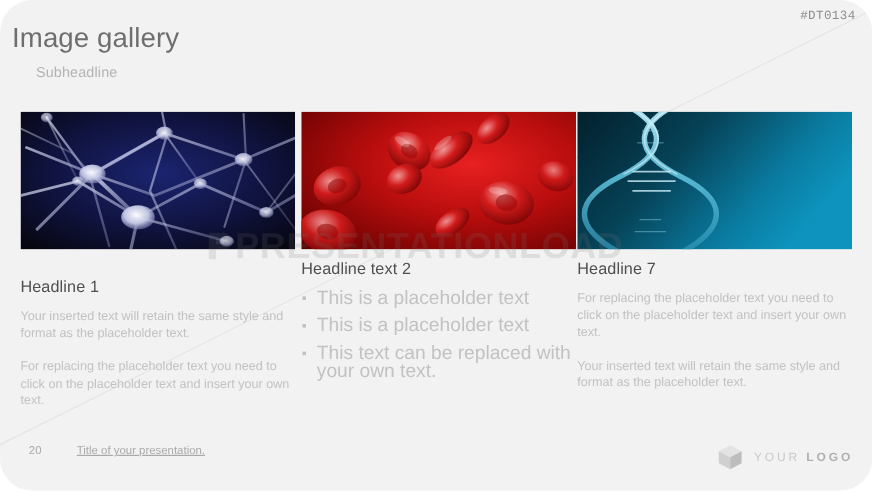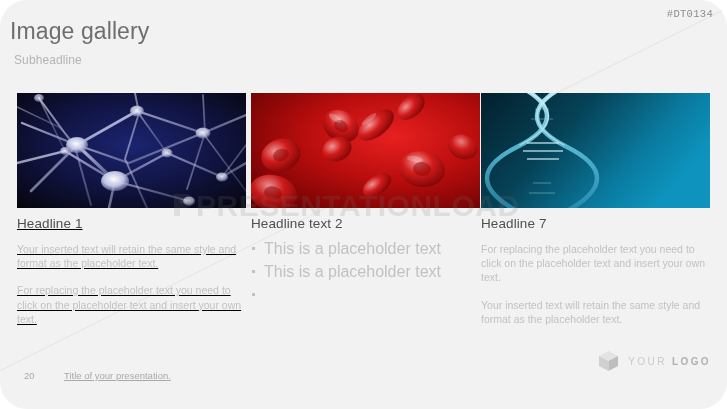--- a/index.html
+++ b/index.html
@@ -65,21 +65,21 @@
     position: absolute;
     left: 10px;
     top: 18px;
     font-size: 23px;
     color: #6e6e6e;
     font-weight: normal;
     letter-spacing: 0.1px;
   }
   .subtitle {
     position: absolute;
-    left: 14px;
+    left: 30px;
     top: 53px;
     font-size: 12px;
     color: #b4b4b4;
     letter-spacing: 0.1px;
   }
   .thumb {
     position: absolute;
     top: 93px;
     width: 229px;
     height: 115px;
@@ -87,21 +87,21 @@
   }
   .thumb.c1 { left: 17px; }
   .thumb.c2 { left: 251px; }
   .thumb.c3 { left: 481px; }
   .thumb svg { display: block; width: 100%; height: 100%; }
 
   .col {
     position: absolute;
     width: 229px;
   }
-  .col.c1 { left: 17px; top: 216px; text-decoration: underline; }
+  .col.c1 { left: 17px; top: 231px; }
   .col.c2 { left: 251px; top: 216px; }
   .col.c3 { left: 481px; top: 216px; }
 
   .headline {
     font-size: 13.5px;
     color: #4f4f4f;
     margin: 0 0 11px 0;
     font-weight: normal;
     letter-spacing: 0.1px;
   }
@@ -146,21 +146,21 @@
     position: absolute;
     left: 64px;
     top: 370px;
     font-size: 9.5px;
     color: #a9a9a9;
     text-decoration: underline;
   }
   .logo-wrap {
     position: absolute;
     right: 16px;
-    top: 350px;
+    top: 370px;
     display: flex;
     align-items: center;
     gap: 9px;
     text-align: right;
   }
   .logo-cube { width: 21px; height: 22px; display: block; }
   .logo-text {
     font-size: 10px;
     letter-spacing: 2.4px;
     color: #c9c9c9;
@@ -328,20 +328,21 @@
       <li>
         <span class="bullet-dot"></span>
         <span>This is a placeholder text</span>
       </li>
       <li>
         <span class="bullet-dot"></span>
         <span>This is a placeholder text</span>
       </li>
       <li>
         <span class="bullet-dot"></span>
+        <span>This text can be replaced with your own text.</span>
       </li>
     </ul>
   </div>
 
   <div class="col c3">
     <h3 class="headline">Headline 7</h3>
     <p class="para">For replacing the placeholder text you need to click on the placeholder text and insert your own text.</p>
     <p class="para">Your inserted text will retain the same style and format as the placeholder text.</p>
   </div>
 

